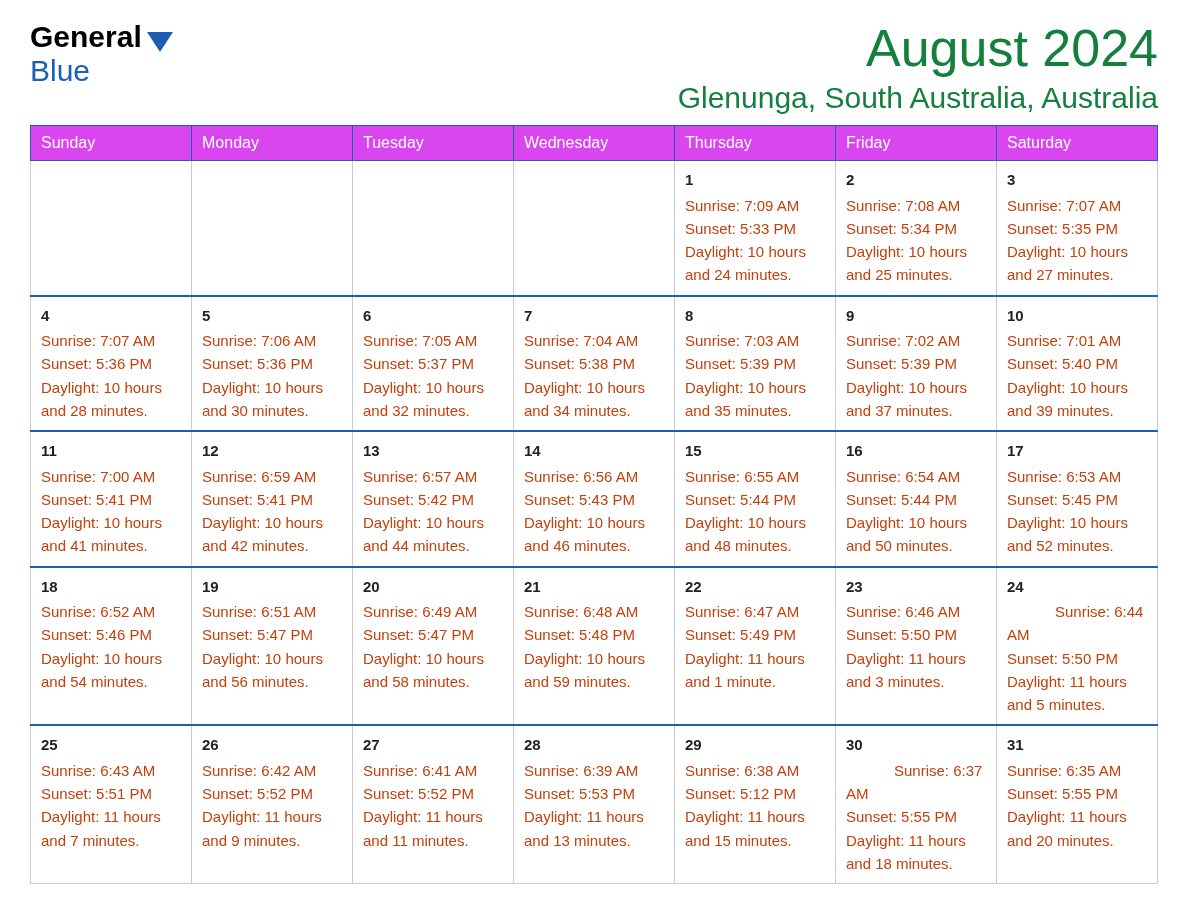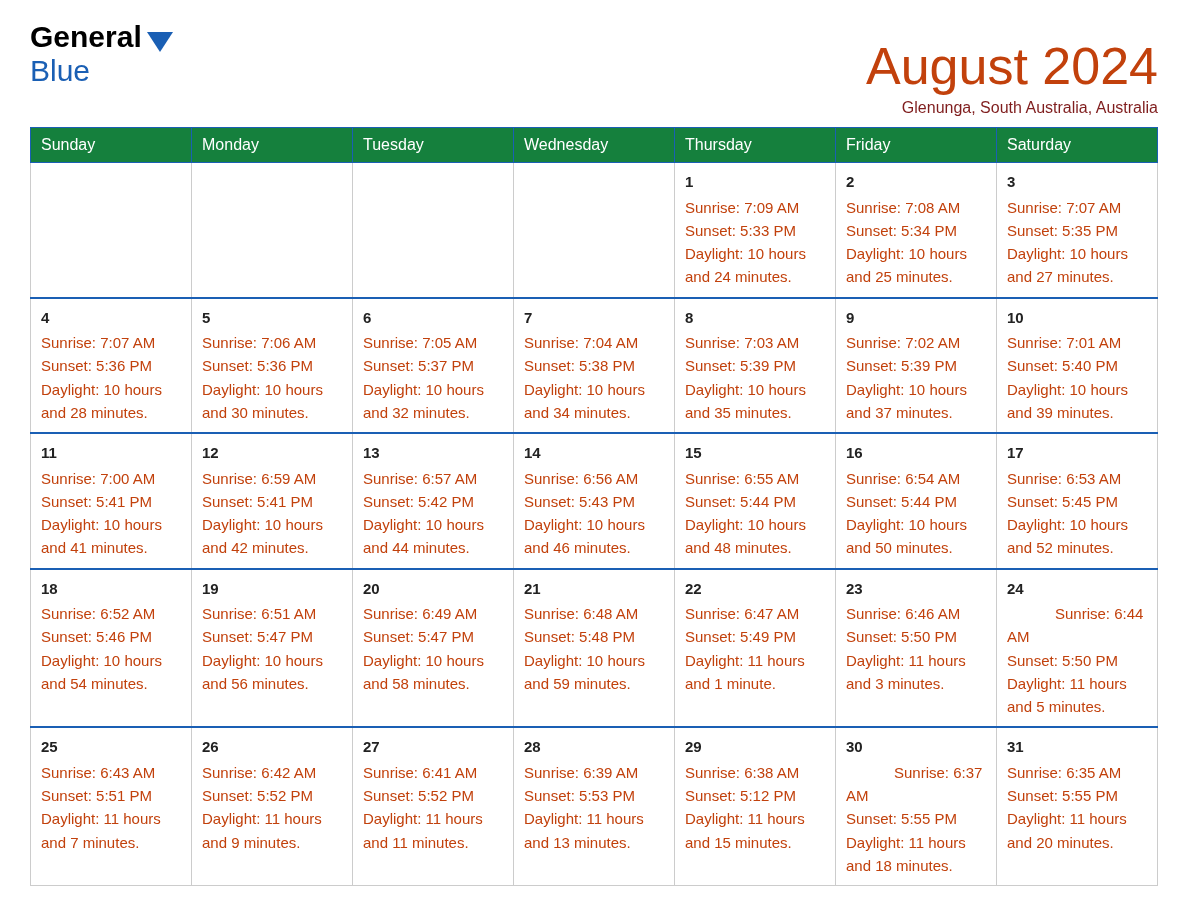--- a/index.html
+++ b/index.html
@@ -20,36 +20,35 @@
       display: flex;
       flex-direction: column;
       align-items: flex-start;
     }
     .title-section {
       text-align: right;
     }
     .month-title {
       font-size: 52px;
       font-weight: 300;
-      color: #c2410c;
+      color: #15803d;
       line-height: 1.1;
-      margin-top: 18px;
     }
     .location {
-      font-size: 16px;
-      color: #7f1d1d;
+      font-size: 30px;
+      color: #15803d;
       margin-top: 4px;
     }
     .calendar {
       width: 100%;
       border-collapse: collapse;
       margin-top: 10px;
     }
     .calendar th {
-      background-color: #15803d;
+      background-color: #d946ef;
       color: #fff;
       text-align: left;
       padding: 8px 10px;
       font-size: 16px;
       font-weight: normal;
       border: 1px solid #1a5fb4;
     }
     .calendar td {
       vertical-align: top;
       padding: 8px 10px;

